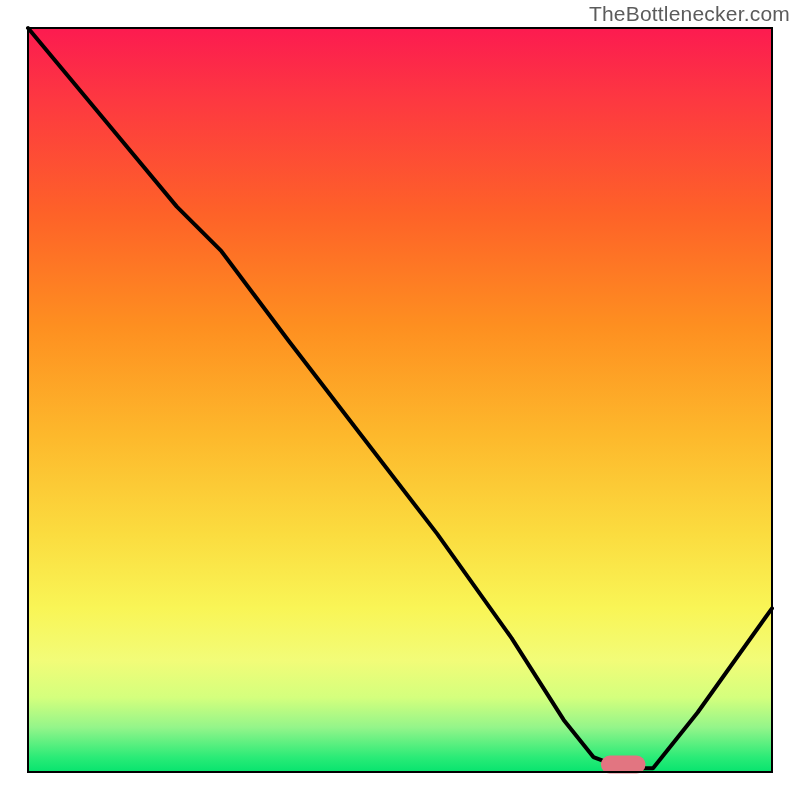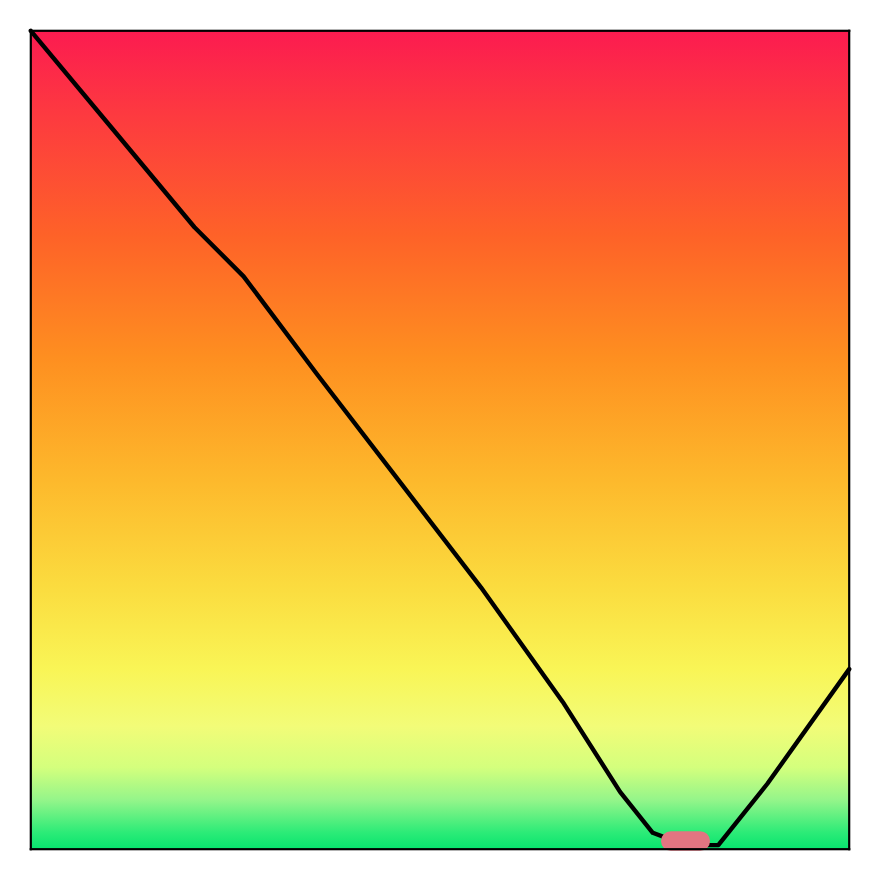--- a/index.html
+++ b/index.html
@@ -93,13 +93,14 @@
   <svg class="curve-svg" viewBox="0 0 744 744" preserveAspectRatio="none">
     <path id="curve-path" fill="none" stroke="#000000" stroke-width="4" stroke-linejoin="round" stroke-linecap="round" d="M0.0 0.0 L74.4 89.3 L148.8 178.6 L193.4 223.2 L260.4 312.5 L334.8 409.2 L409.2 505.9 L483.6 610.1 L535.7 691.9 L565.4 729.1 L595.2 740.3 L625.0 740.3 L669.6 684.5 L744.0 580.3"></path>
     <rect id="marker-rect" rx="9" ry="9" fill="#E27581" x="572.9" y="727.6" width="44.6" height="17.9"></rect>
   </svg>
 
   <div class="axis-line axis-top"></div>
   <div class="axis-line axis-bottom"></div>
   <div class="axis-line axis-left"></div>
   <div class="axis-line axis-right"></div>
 
+  <div class="watermark">TheBottlenecker.com</div>
 </div>
 
 </body></html>

